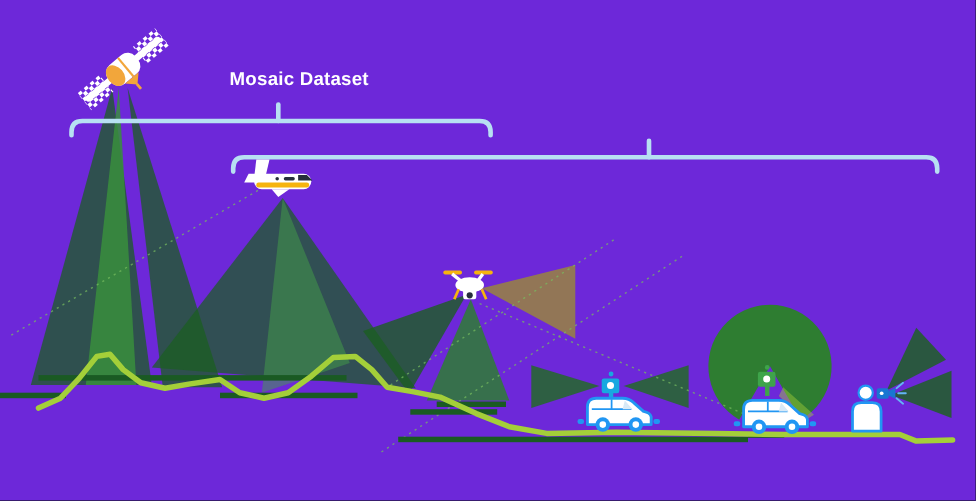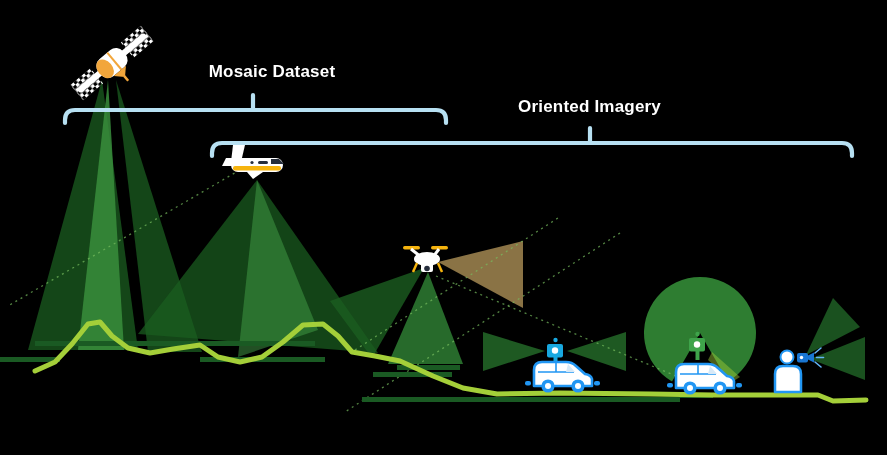--- a/index.html
+++ b/index.html
@@ -1,19 +1,19 @@
 <!DOCTYPE html>
 <html><head>
 <meta charset="utf-8">
 <style>
   html,body{margin:0;padding:0;background:#10141d;}
   .stage{
     position:relative;
     width:887px;height:455px;
-    background:#000000;
+    background:#6d28d9;
     overflow:hidden;
     font-family:"Liberation Sans", sans-serif;
   }
   .scene{position:absolute;left:0;top:0;}
   .label{
     position:absolute;
     color:#ffffff;
     font-size:17px;
     font-weight:700;
     letter-spacing:.2px;
@@ -164,15 +164,14 @@
         <g stroke="#64b5f6" stroke-width="1.6" stroke-linecap="round">
           <line x1="815" y1="353" x2="821" y2="348"></line>
           <line x1="816.5" y1="357.5" x2="823.5" y2="357.5"></line>
           <line x1="815" y1="362" x2="821" y2="367"></line>
         </g>
       </g>
     </g>
   </svg>
 
   <div class="label label-mosaic">Mosaic Dataset</div>
-  <div class="label label-oriented">Oriented Imagery</div>
 
 </div>
 
 </body></html>

